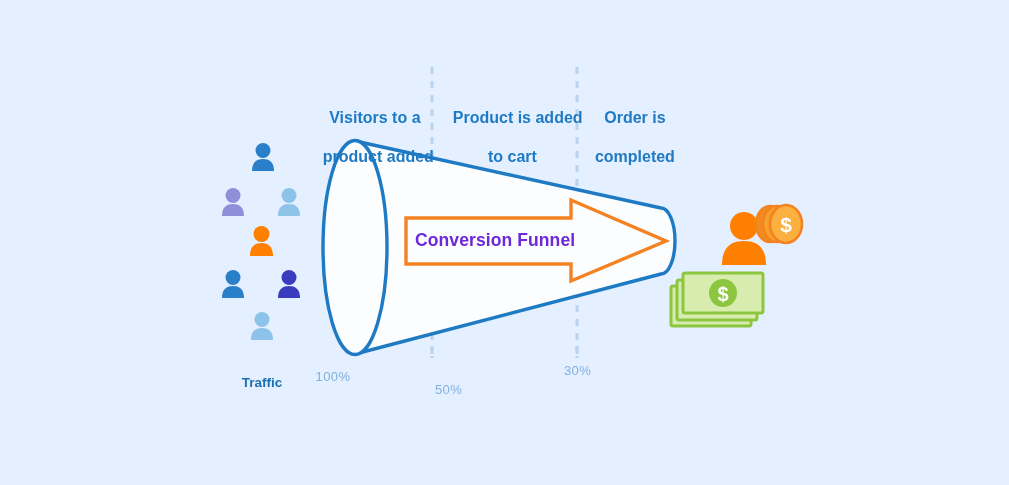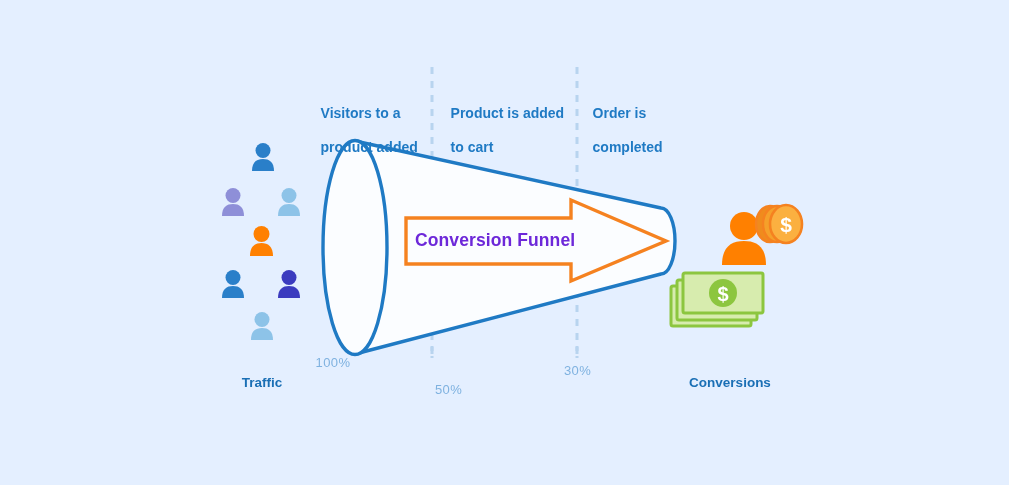--- a/index.html
+++ b/index.html
@@ -25,24 +25,24 @@
     top: 0;
     width: 1009px;
     height: 485px;
   }
   .txt {
     position: absolute;
     white-space: pre;
     line-height: 1.22;
   }
   .stage-label {
-    font-size: 14px;
+    font-size: 16px;
     font-weight: bold;
     color: #1f7ac4;
-    text-align: left;
+    text-align: center;
   }
   .endpoint-label {
     font-size: 13.5px;
     font-weight: bold;
     color: #1a6fb5;
     text-align: center;
     margin-top: 12px;
   }
   .pct-label {
     font-size: 13px;
@@ -153,21 +153,20 @@
 
   <div class="txt stage-label" style="left:435px; top:88px; width:137px;">
     <span>Product is added</span><br>
     <span>to cart</span>
   </div>
 
   <div class="txt funnel-caption" style="left:415px; top:230px;">Conversion Funnel</div>
 
   <div class="txt endpoint-label" style="left:212px; top:363px; width:100px;">Traffic</div>
 
-  <div class="txt pct-label" style="left:303px; top:355px; width:60px;">100%</div>
+  <div class="txt pct-label" style="left:303px; top:369px; width:60px;">100%</div>
 
   <div class="txt pct-label" style="left:420px; top:363px; width:57px;margin-top:19px;">50%</div>
 
   <div class="txt pct-label" style="left:549px; top:363px; width:57px;">30%</div>
 
-  <div class="txt endpoint-label" style="left:670px; top:363px; width:120px;">Conversions</div>
 
 </div>
 
 </body></html>

